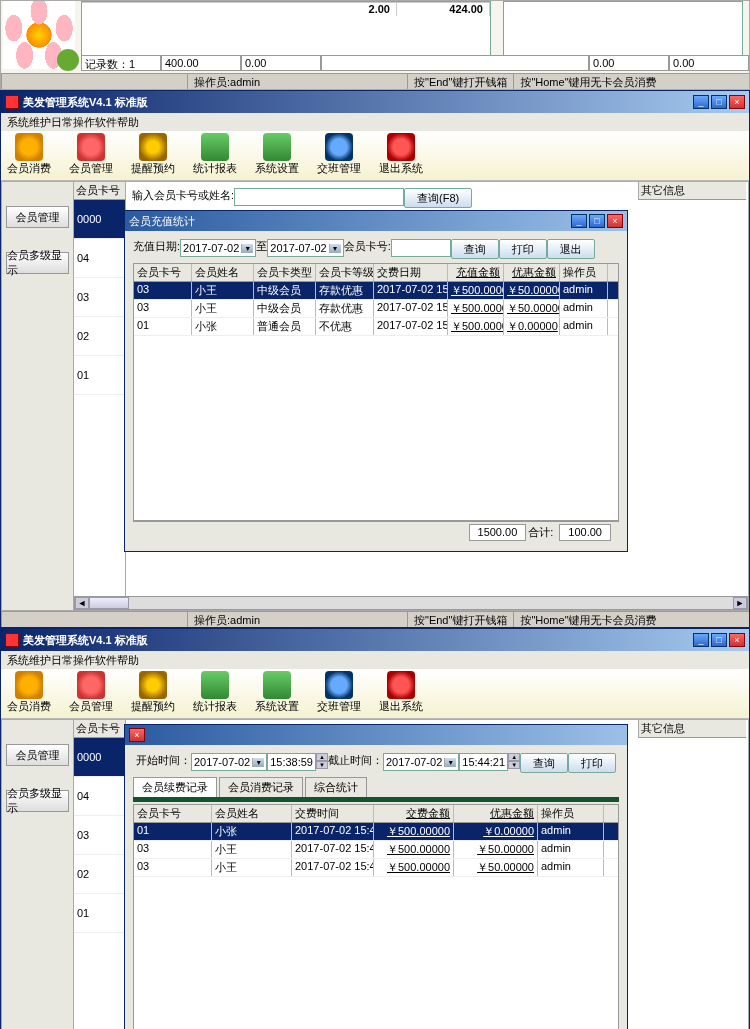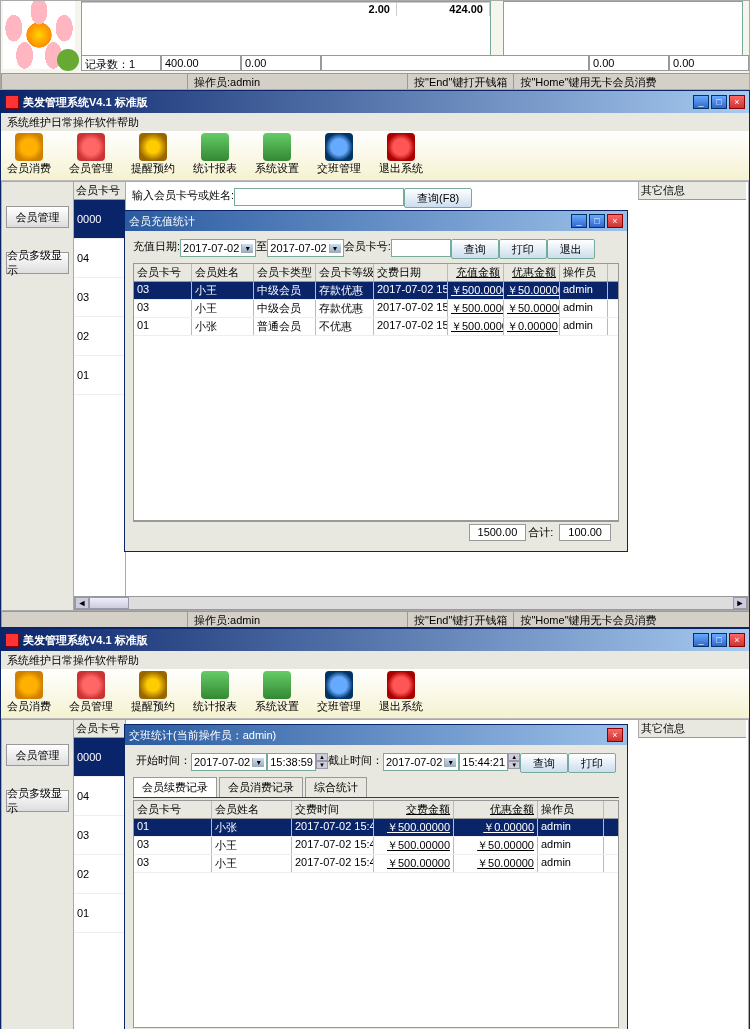--- a/index.html
+++ b/index.html
@@ -70,21 +70,21 @@
 .footer-total { display:flex; justify-content:flex-end; padding:2px 8px; border-top:1px solid #999; background:#e8e8e0; }
 .ft-box { border:1px solid #999; background:#fff; padding:1px 8px; margin-left:4px; }
 
 .scrollbar-h { height:14px; background:#ddd; border:1px solid #999; position:relative; }
 .scrollbar-h .thumb { position:absolute; left:14px; top:0; height:12px; width:40px; background:linear-gradient(#eef,#ccd); border:1px solid #99a; }
 .scrollbar-h .arr { position:absolute; top:0; width:14px; height:12px; background:#ccd; border:1px solid #99a; text-align:center; font-size:9px; }
 
 .right-col { position:absolute; right:2px; top:0; width:108px; border-left:1px solid #aaa; }
 .right-col .list-head { border-bottom:1px solid #999; }
 
-.tabs { display:flex; border-bottom:1px solid #14532d; margin-bottom:2px; }
+.tabs { display:flex; border-bottom:5px solid #14532d; margin-bottom:2px; }
 .tab { padding:2px 8px; border:1px solid #999; border-bottom:none; background:#e8e8e0; margin-right:2px; cursor:pointer; }
 .tab.active { background:#fff; }
 
 .date-input { border:1px solid #7a9; background:#fff; height:18px; padding:1px 2px; display:inline-flex; align-items:center; }
 .dd-arrow { width:12px; background:linear-gradient(#cde,#9ab); text-align:center; font-size:8px; margin-left:2px; cursor:pointer; border-left:1px solid #aaa; }
 .spin { display:inline-flex; flex-direction:column; width:12px; }
 .spin span { height:8px; background:#ccd; border:1px solid #99a; font-size:6px; text-align:center; line-height:6px; cursor:pointer; }
 
 .content2 { display:flex; height: 372px; background:#fff; border:1px solid #aaa; position:relative; }
 </style>
@@ -338,21 +338,20 @@
       <div class="list-row">02</div>
       <div class="list-row">01</div>
     </div>
     <div class="right-panel"></div>
     <div class="right-col">
       <div class="list-head">其它信息</div>
     </div>
 
     <div class="inner-window" style="left:122px; top:4px; width:504px;">
       <div class="inner-title">
-        <span style="flex:1;">交班统计(当前操作员：admin)</span>
         <div class="win-btns">
           <div class="win-btn close">×</div>
         </div>
       </div>
       <div class="inner-body">
         <div class="search-row" style="justify-content:center;">
           <span>开始时间：</span>
           <span class="date-input">
               <span>2017-07-02</span>
               <span class="dd-arrow">▾</span>

